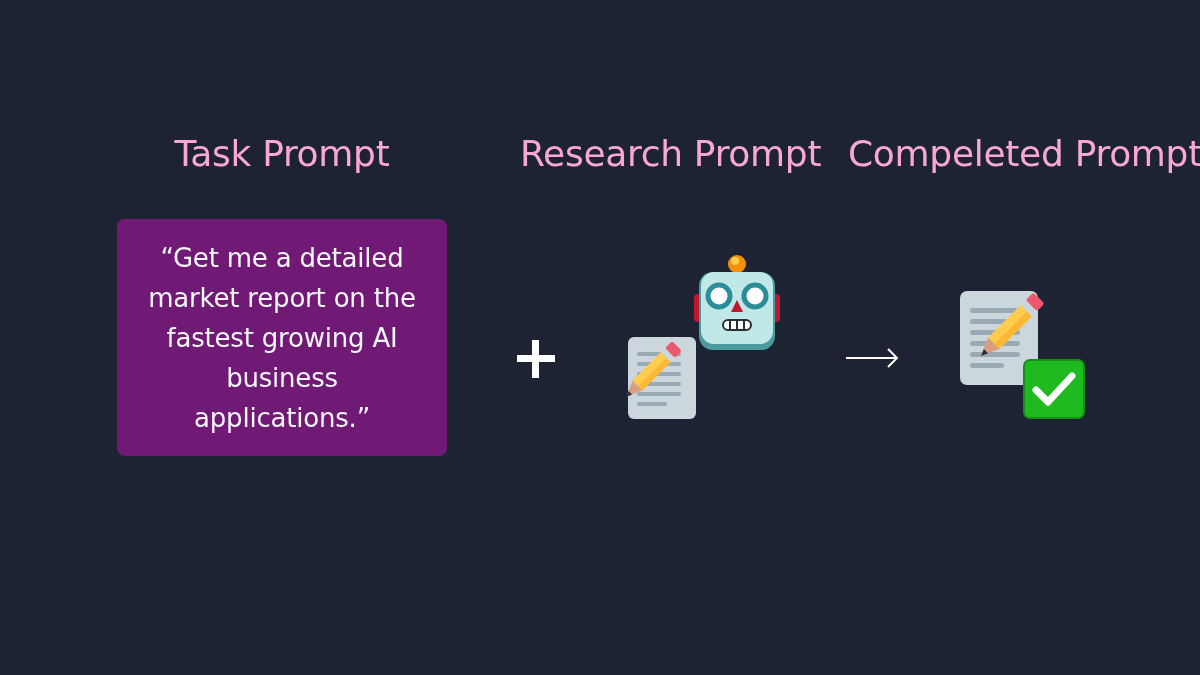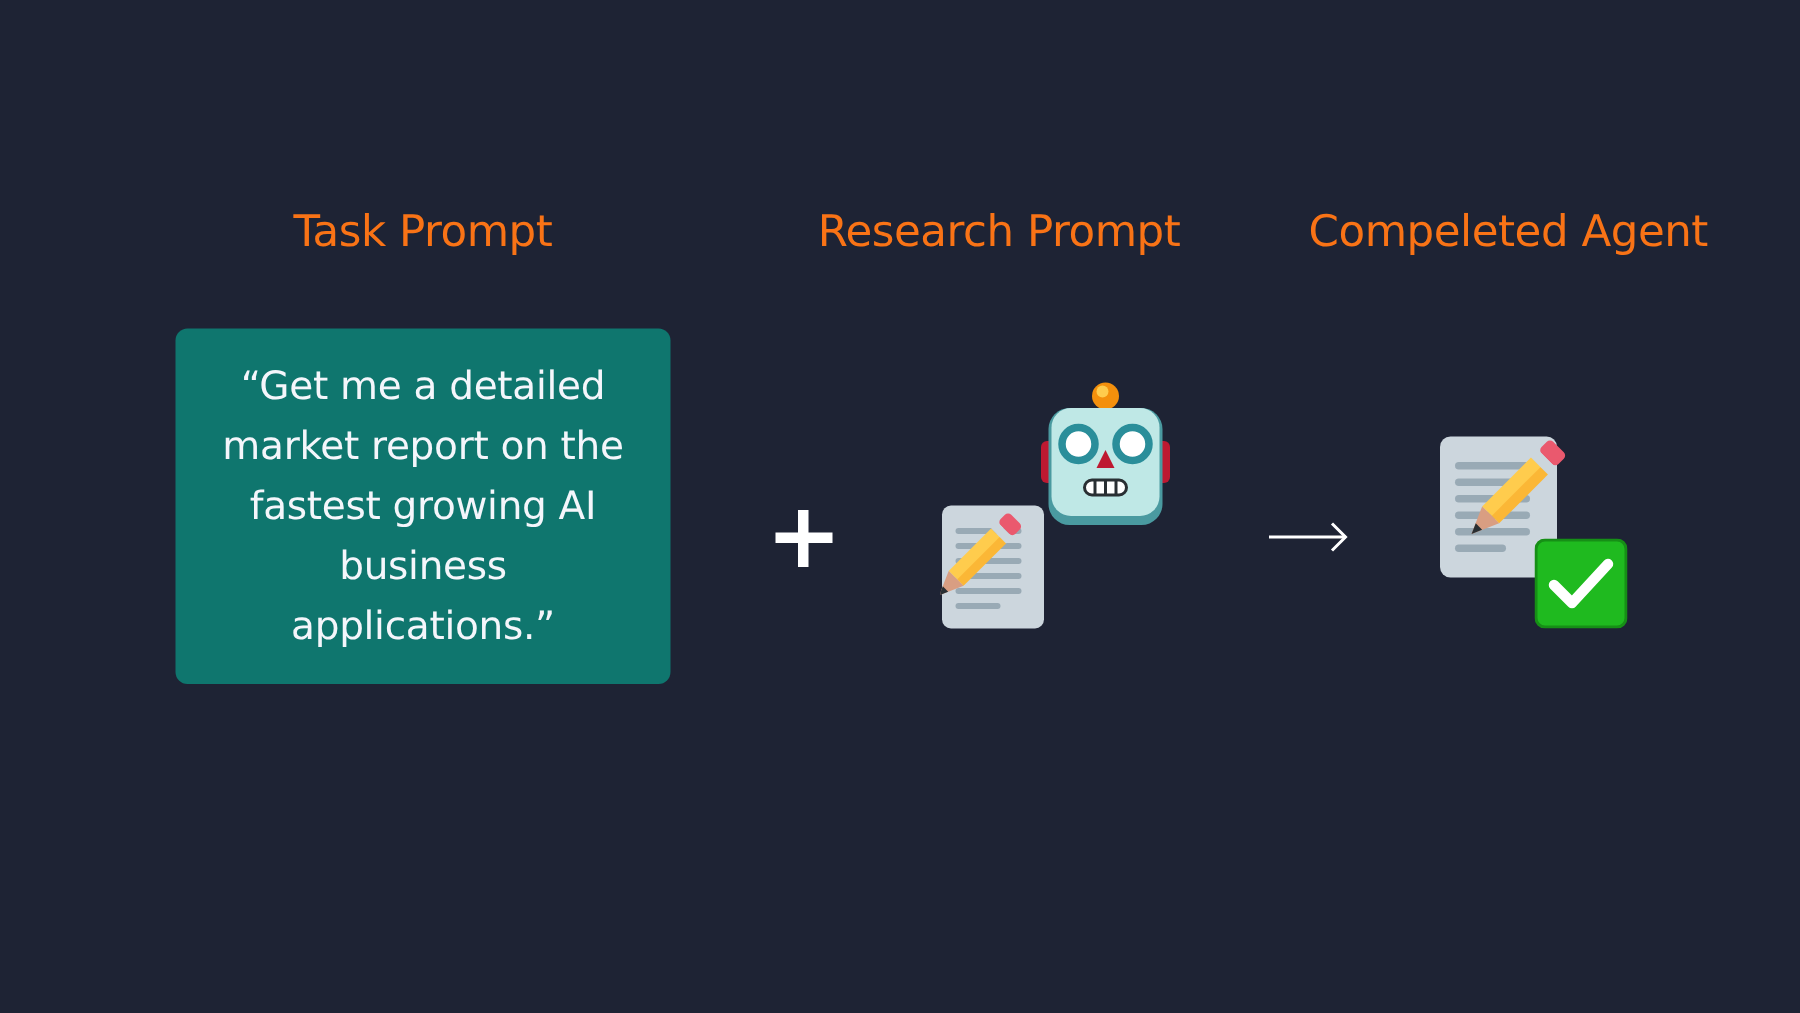--- a/index.html
+++ b/index.html
@@ -5,29 +5,29 @@
   html, body { margin:0; padding:0; }
   body {
     width:1200px; height:675px; overflow:hidden;
     background:#1e2334;
     font-family:"DejaVu Sans", sans-serif;
     color:#ffffff;
     position:relative;
   }
   .heading {
     position:absolute; top:132px; height:44px; line-height:44px;
-    font-size:29px; font-weight:normal; color:#f97316; white-space:nowrap;
+    font-size:36px; font-weight:normal; color:#f9a8d4; white-space:nowrap;
     text-align:center; letter-spacing:-0.3px;
   }
   #h-task { left:117px; width:330px; }
   #h-agent { left:520px; width:292px; }
   #h-done { left:848px; width:315px; }
   .prompt-box {
     position:absolute; left:117px; top:219px; width:330px; height:237px;
-    background:#0f766e; border-radius:8px;
+    background:#701a75; border-radius:8px;
     display:flex; align-items:center; justify-content:center;
     box-sizing:border-box; padding:12px 18px;
   }
   .prompt-text {
     font-size:26px; line-height:40px; text-align:center; color:#f4f6fb;
     letter-spacing:-0.2px;
   }
   .plus {
     position:absolute; left:517px; top:340px; width:38px; height:38px;
   }
@@ -37,21 +37,21 @@
   .plus::before { left:0; top:15px; width:38px; height:7px; }
   .plus::after { left:15px; top:0; width:7px; height:38px; }
   .arrow { position:absolute; left:846px; top:348px; width:54px; height:20px; }
   .emoji { position:absolute; }
 </style>
 </head>
 <body>
 
 <div class="heading" id="h-task">Task Prompt</div>
 <div class="heading" id="h-agent">Research Prompt</div>
-<div class="heading" id="h-done">Compeleted Agent</div>
+<div class="heading" id="h-done">Compeleted Prompt</div>
 
 <div class="prompt-box">
   <div class="prompt-text">“Get me a detailed market report on the fastest growing AI business applications.”</div>
 </div>
 
 <div class="plus"></div>
 
 <svg class="emoji" style="left:627px;top:336px" width="70" height="84" viewBox="0 0 70 84">
   <rect x="1" y="1" width="68" height="82" rx="6" fill="#ccd6dd"></rect>
   <g fill="#99aab5">

